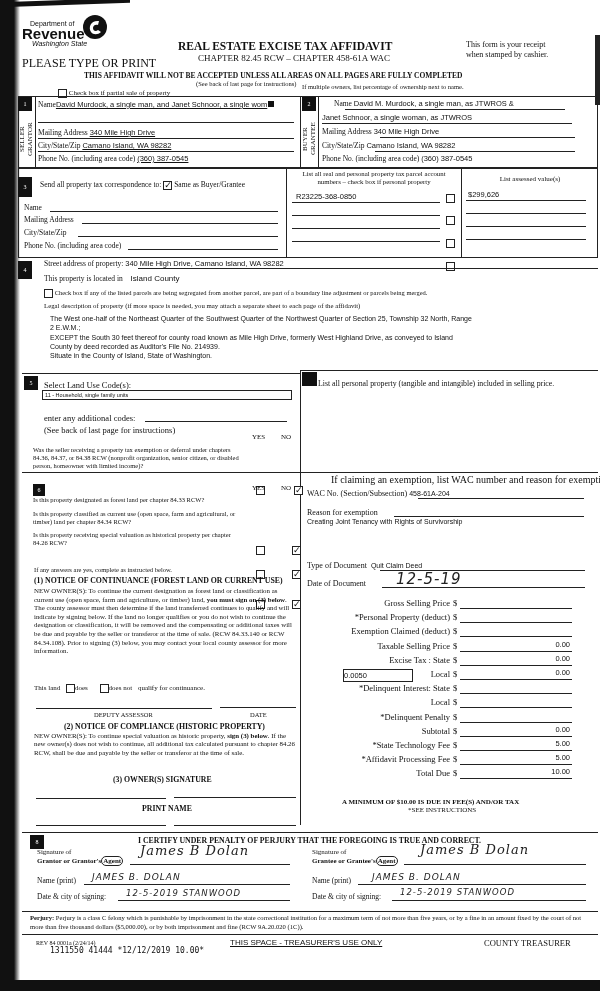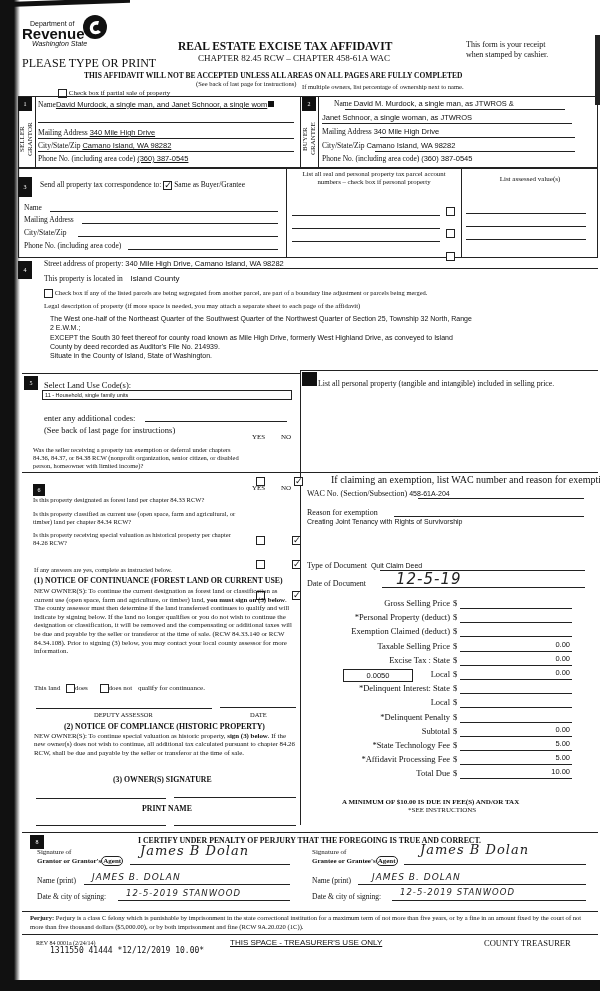--- a/index.html
+++ b/index.html
@@ -129,20 +129,21 @@
 
 <div class="vline" style="left:286px;top:168px;height:90px;"></div>
 <div class="abs" style="left:288px;top:170px;width:172px;text-align:center;font-size:6.8px;line-height:8px;">
   <div>List all real and personal property tax parcel account</div>
   <div>numbers – check box if personal property</div>
 </div>
 <div class="vline" style="left:461px;top:168px;height:90px;"></div>
 <div class="abs" style="left:462px;top:175px;width:136px;text-align:center;font-size:7px;">List assessed value(s)</div>
 
 <div id="parcel-rows">
+    <div><div class="abs fill" style="left:296px;top:192px;font-size:7.5px;">R23225-368-0850</div><div class="line" style="left:292px;top:202px;width:148px;"></div><span class="cb abs" style="left:446px;top:193px;"></span><div class="abs fill" style="left:468px;top:190px;font-size:7.5px;">$299,626</div><div class="line" style="left:466px;top:200px;width:120px;"></div></div>
     <div><div class="abs fill" style="left:296px;top:205px;font-size:7.5px;"></div><div class="line" style="left:292px;top:215px;width:148px;"></div><span class="cb abs" style="left:446px;top:206px;"></span><div class="abs fill" style="left:468px;top:203px;font-size:7.5px;"></div><div class="line" style="left:466px;top:213px;width:120px;"></div></div>
     <div><div class="abs fill" style="left:296px;top:218px;font-size:7.5px;"></div><div class="line" style="left:292px;top:228px;width:148px;"></div><span class="cb abs" style="left:446px;top:219px;"></span><div class="abs fill" style="left:468px;top:216px;font-size:7.5px;"></div><div class="line" style="left:466px;top:226px;width:120px;"></div></div>
     <div><div class="abs fill" style="left:296px;top:231px;font-size:7.5px;"></div><div class="line" style="left:292px;top:241px;width:148px;"></div><span class="cb abs" style="left:446px;top:232px;"></span><div class="abs fill" style="left:468px;top:229px;font-size:7.5px;"></div><div class="line" style="left:466px;top:239px;width:120px;"></div></div>
   </div>
 
 
 <div class="badge" style="left:18px;top:261px;height:18px;line-height:18px;">4</div>
 <div class="abs" style="left:44px;top:259px;font-size:7.5px;">
   <span>Street address of property:</span>
   <span class="fill">340 Mile High Drive, Camano Island, WA 98282</span>
@@ -310,21 +311,21 @@
       <span class="mline"></span>
       <span class="mval">5.00</span>
     </div>
     <div class="money-row" style="top: 768px;">
       <span class="mlabel">Total Due</span>
       <span class="mdollar">$</span>
       <span class="mline"></span>
       <span class="mval">10.00</span>
     </div>
   </div>
-<div class="box fill" style="left:343px;top:669px;width:70px;height:13px;font-size:7.5px;text-align:center;line-height:12px;">0.0050</div>
+<div class="box fill" style="left:343px;top:669px;width:70px;height:13px;font-size:7.5px;line-height:12px;">0.0050</div>
 
 <div class="abs bold" style="left:342px;top:798px;font-size:7px;white-space:nowrap;">A MINIMUM OF $10.00 IS DUE IN FEE(S) AND/OR TAX</div>
 <div class="abs" style="left:408px;top:806px;font-size:7px;">*SEE INSTRUCTIONS</div>
 
 
 <div class="line" style="left:22px;top:832px;width:576px;"></div>
 <div class="badge" style="left:30px;top:835px;">8</div>
 <div class="abs bold" style="left:138px;top:836px;font-size:7.8px;white-space:nowrap;">I CERTIFY UNDER PENALTY OF PERJURY THAT THE FOREGOING IS TRUE AND CORRECT.</div>
 
 <div class="abs" style="left:37px;top:848px;font-size:7px;line-height:9px;">

